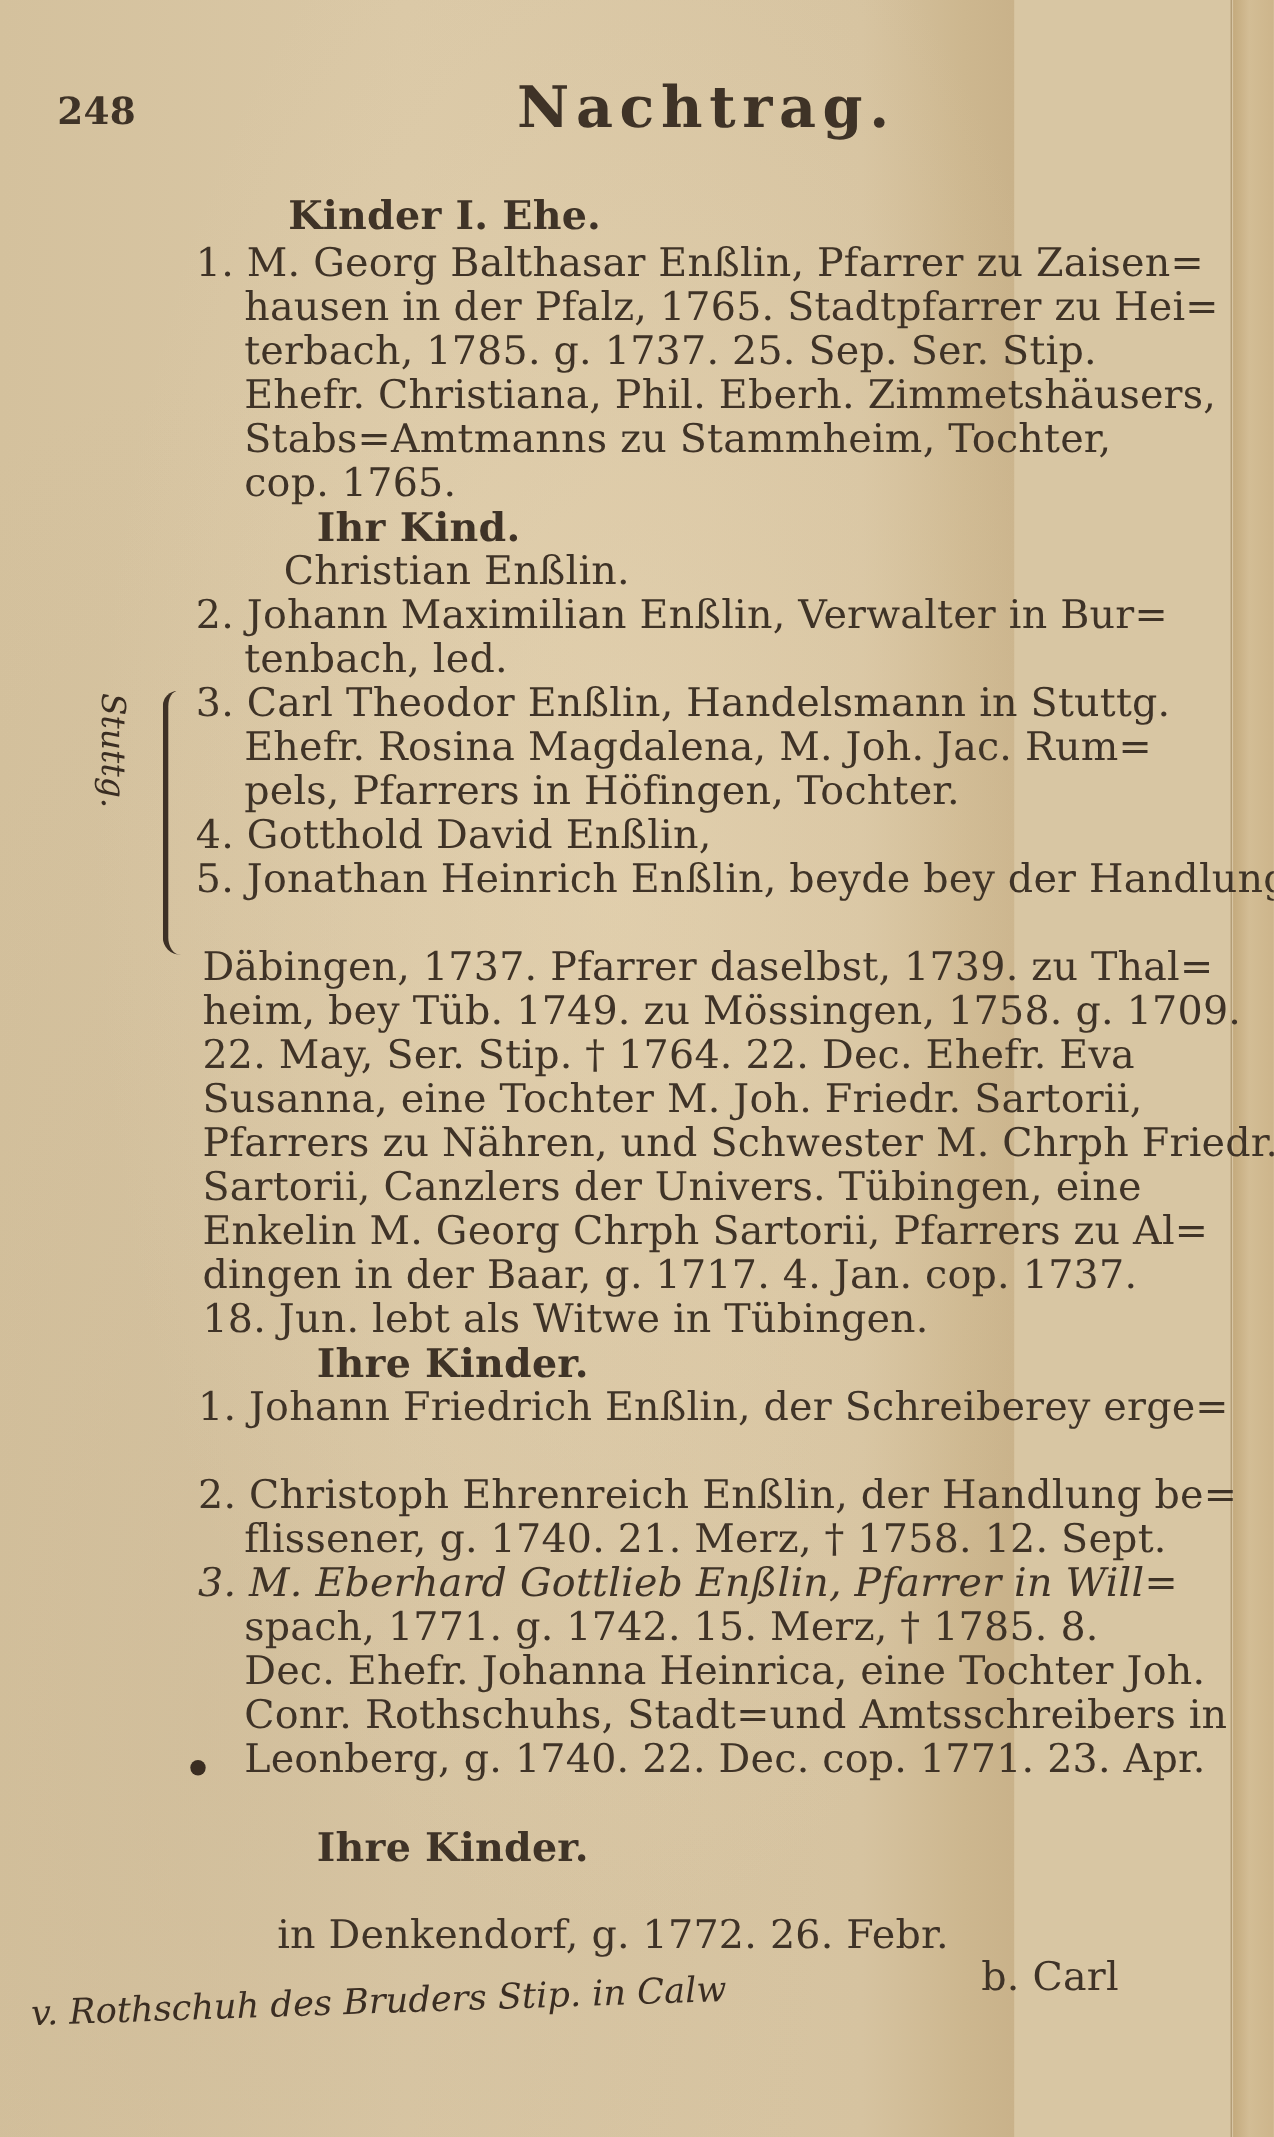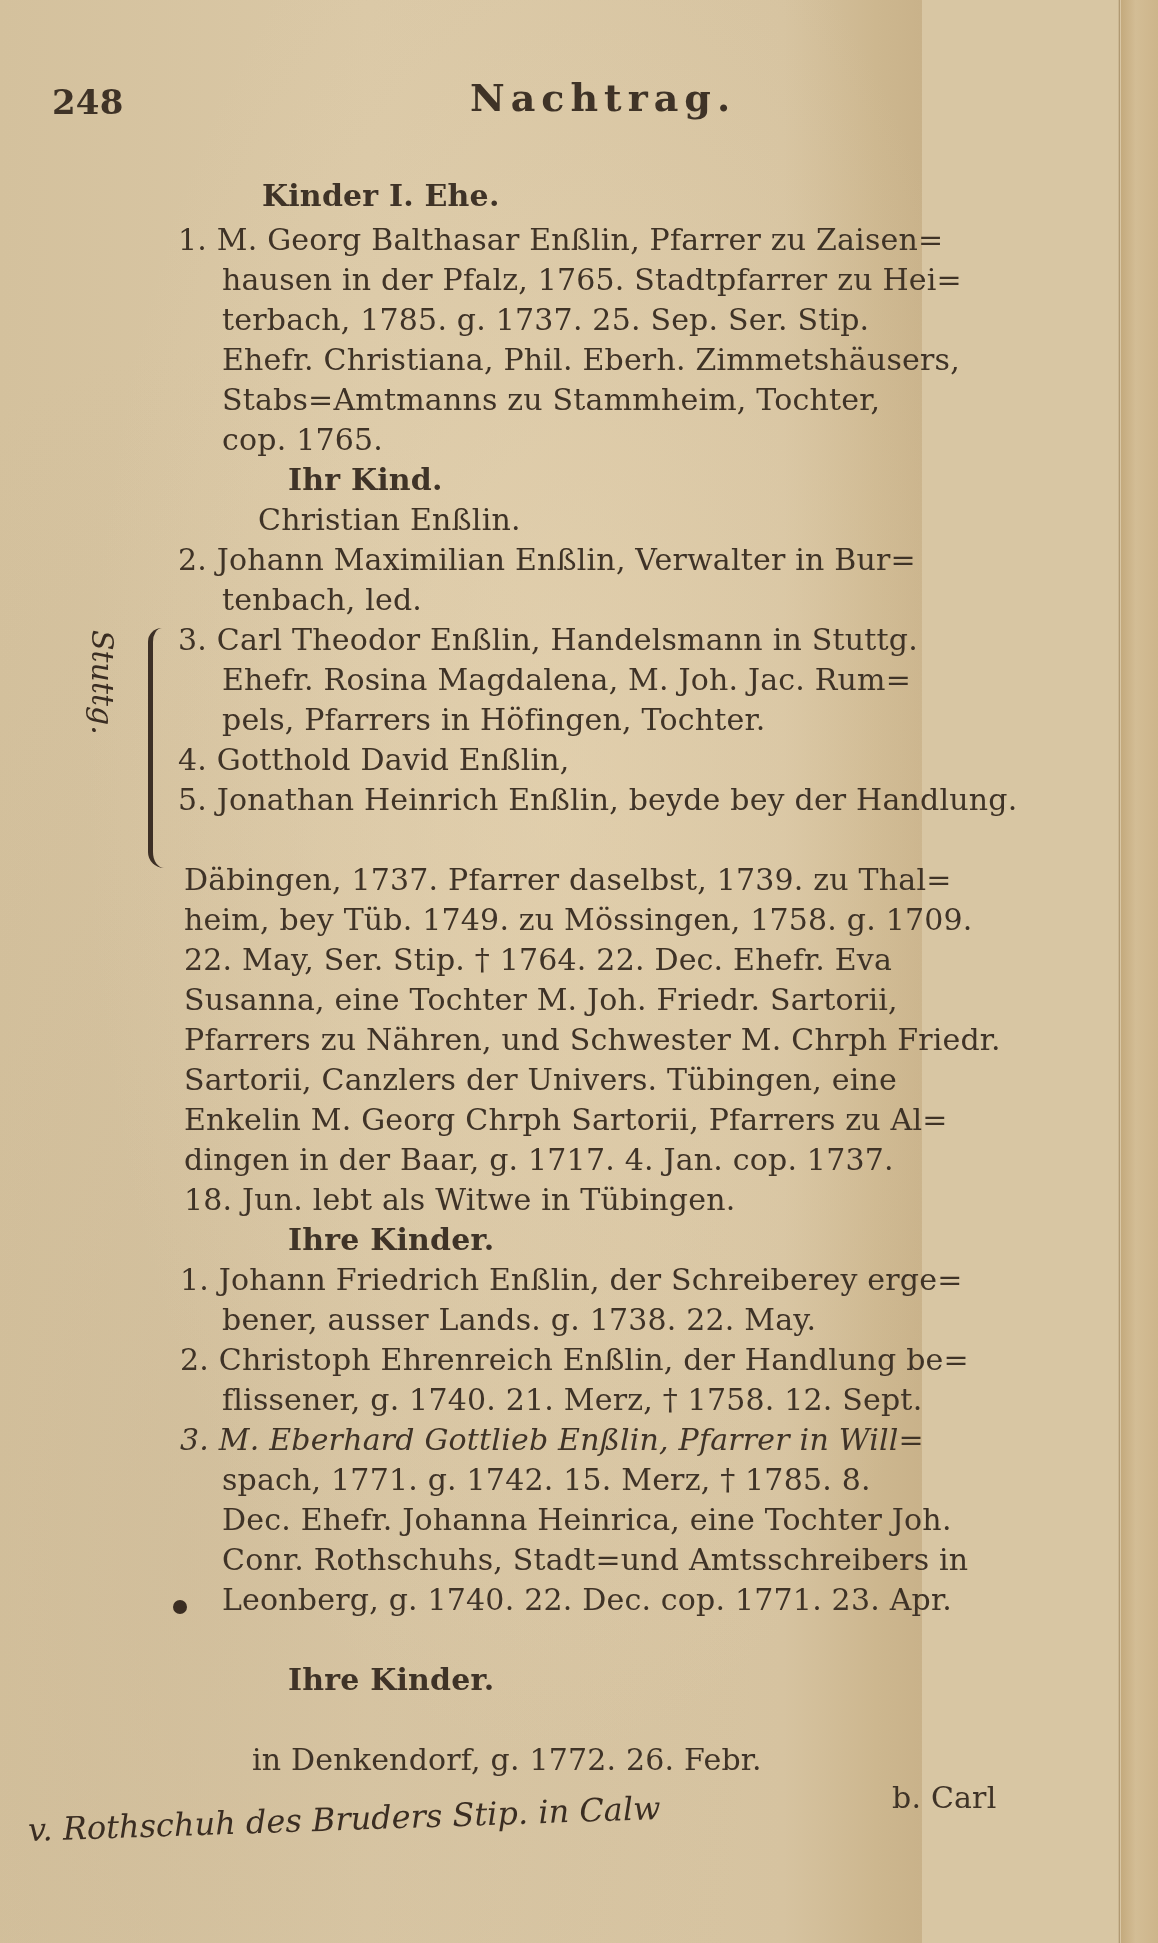--- a/index.html
+++ b/index.html
@@ -19,24 +19,24 @@
   .gutter-fold {
     position: absolute; top: 0; left: 1118px; width: 3px; height: 1943px;
     background: linear-gradient(90deg, rgba(160,135,95,0.0), rgba(160,135,95,0.7), rgba(240,225,195,0.9));
   }
   .gutter-edge {
     position: absolute; top: 0; left: 1121px; width: 37px; height: 1943px;
     background: linear-gradient(90deg, #c4aa7d 0%, #d3bd95 40%, #cdb58b 100%);
   }
   .line {
     position: absolute; white-space: nowrap;
-    font-size: 30px; line-height: 36px; letter-spacing: 0.2px;
+    font-size: 36px; line-height: 36px; letter-spacing: 0.2px;
   }
   .header-num { font-size: 34px; font-weight: bold; }
-  .header-title { font-size: 38px; font-weight: bold; letter-spacing: 6px; }
+  .header-title { font-size: 52px; font-weight: bold; letter-spacing: 6px; }
   .sub { font-weight: bold; }
   .hand {
     position: absolute; font-family: "DejaVu Serif", serif; font-style: italic;
     color: #3a2d22; font-size: 32px; white-space: nowrap;
   }
   .brace {
     position: absolute; left: 148px; top: 628px; width: 22px; height: 240px;
     border-left: 5px solid #3d3026; border-radius: 14px 0 0 16px;
   }
   .margin-note {
@@ -92,21 +92,20 @@
   <div class="line" style="left:184px; top:982px;">Susanna, eine Tochter M. Joh. Friedr. Sartorii,</div>
   <div class="line" style="left:184px; top:1022px;">Pfarrers zu Nähren, und Schwester M. Chrph Friedr.</div>
   <div class="line" style="left:184px; top:1062px;">Sartorii, Canzlers der Univers. Tübingen, eine</div>
   <div class="line" style="left:184px; top:1102px;">Enkelin M. Georg Chrph Sartorii, Pfarrers zu Al=</div>
   <div class="line" style="left:184px; top:1142px;">dingen in der Baar, g. 1717. 4. Jan. cop. 1737.</div>
   <div class="line" style="left:184px; top:1182px;">18. Jun. lebt als Witwe in Tübingen.</div>
 
   <div class="line sub" style="left:288px; top:1222px;">Ihre Kinder.</div>
 
   <div class="line" style="left:180px; top:1262px;">1. Johann Friedrich Enßlin, der Schreiberey erge=</div>
-  <div class="line" style="left:222px; top:1302px;">bener, ausser Lands. g. 1738. 22. May.</div>
 
   <div class="line" style="left:180px; top:1342px;">2. Christoph Ehrenreich Enßlin, der Handlung be=</div>
   <div class="line" style="left:222px; top:1382px;">flissener, g. 1740. 21. Merz, † 1758. 12. Sept.</div>
 
   <div class="line" style="left:180px; top:1422px;font-style:italic;">3. M. Eberhard Gottlieb Enßlin, Pfarrer in Will=</div>
   <div class="line" style="left:222px; top:1462px;">spach, 1771. g. 1742. 15. Merz, † 1785. 8.</div>
   <div class="line" style="left:222px; top:1502px;">Dec. Ehefr. Johanna Heinrica, eine Tochter Joh.</div>
   <div class="line" style="left:222px; top:1542px;">Conr. Rothschuhs, Stadt=und Amtsschreibers in</div>
   <div class="line" style="left:222px; top:1582px;">Leonberg, g. 1740. 22. Dec. cop. 1771. 23. Apr.</div>
   <div class="ink-blot" style="left:173px; top:1600px;"></div>

